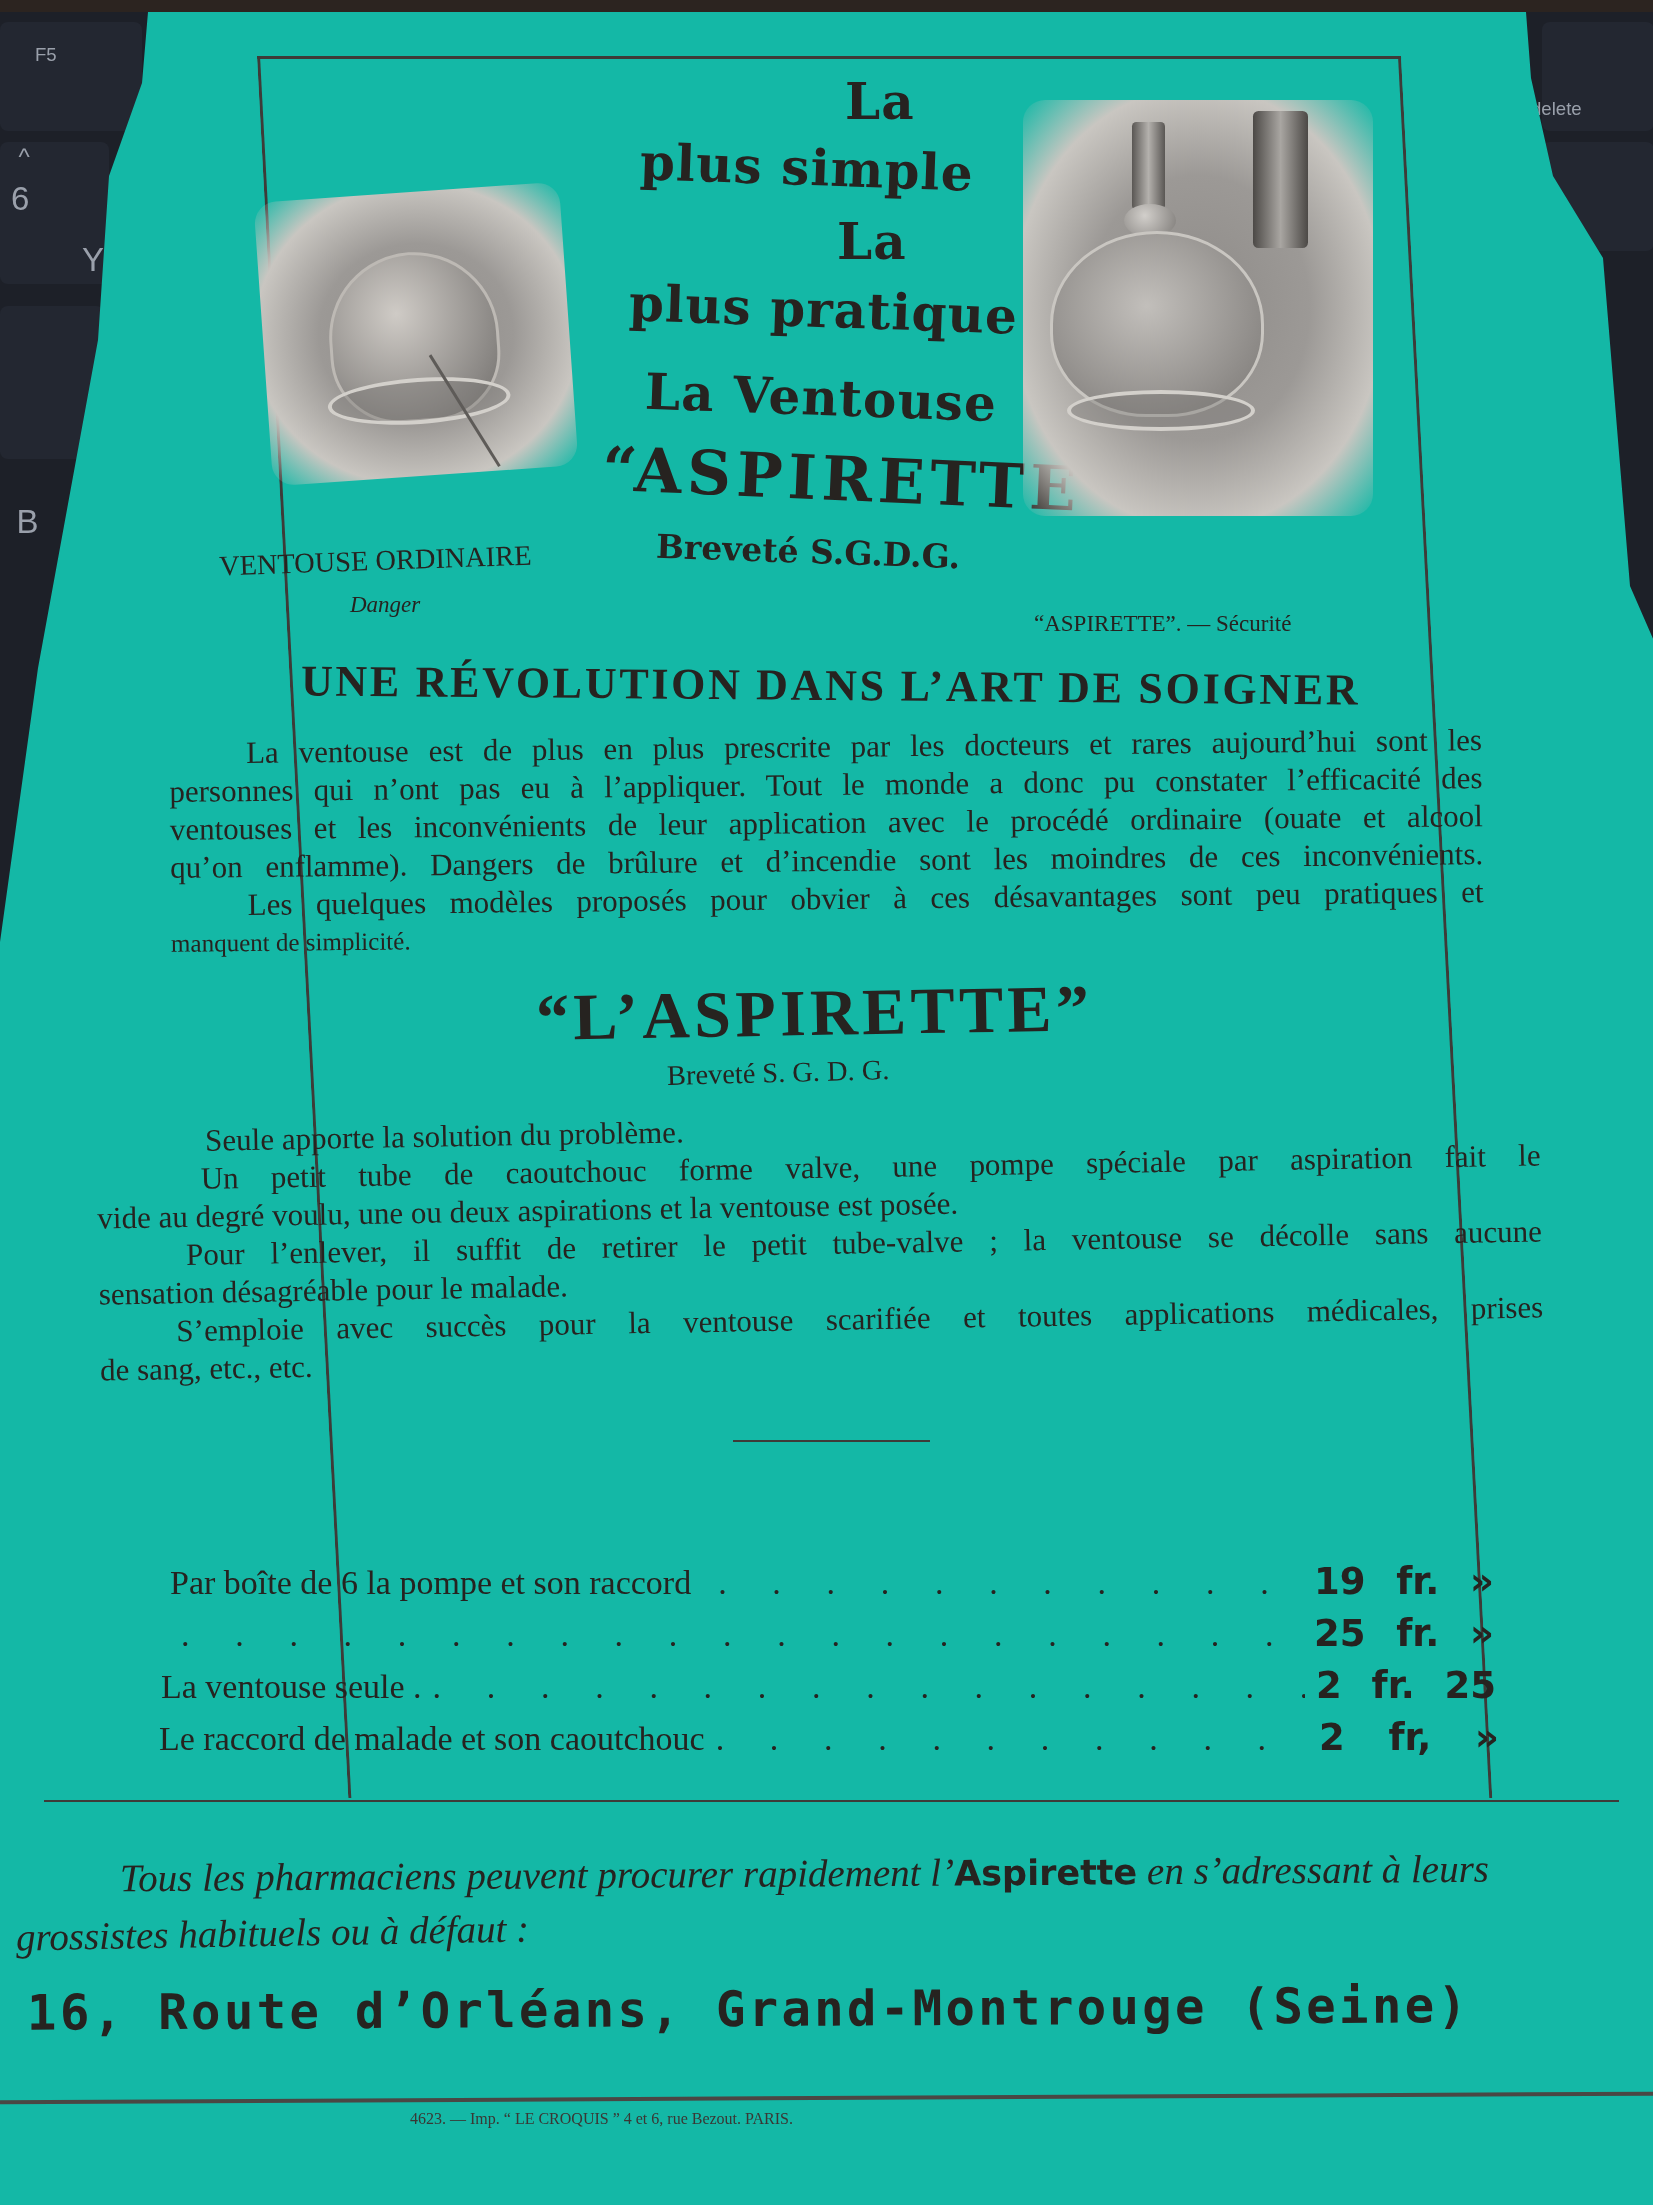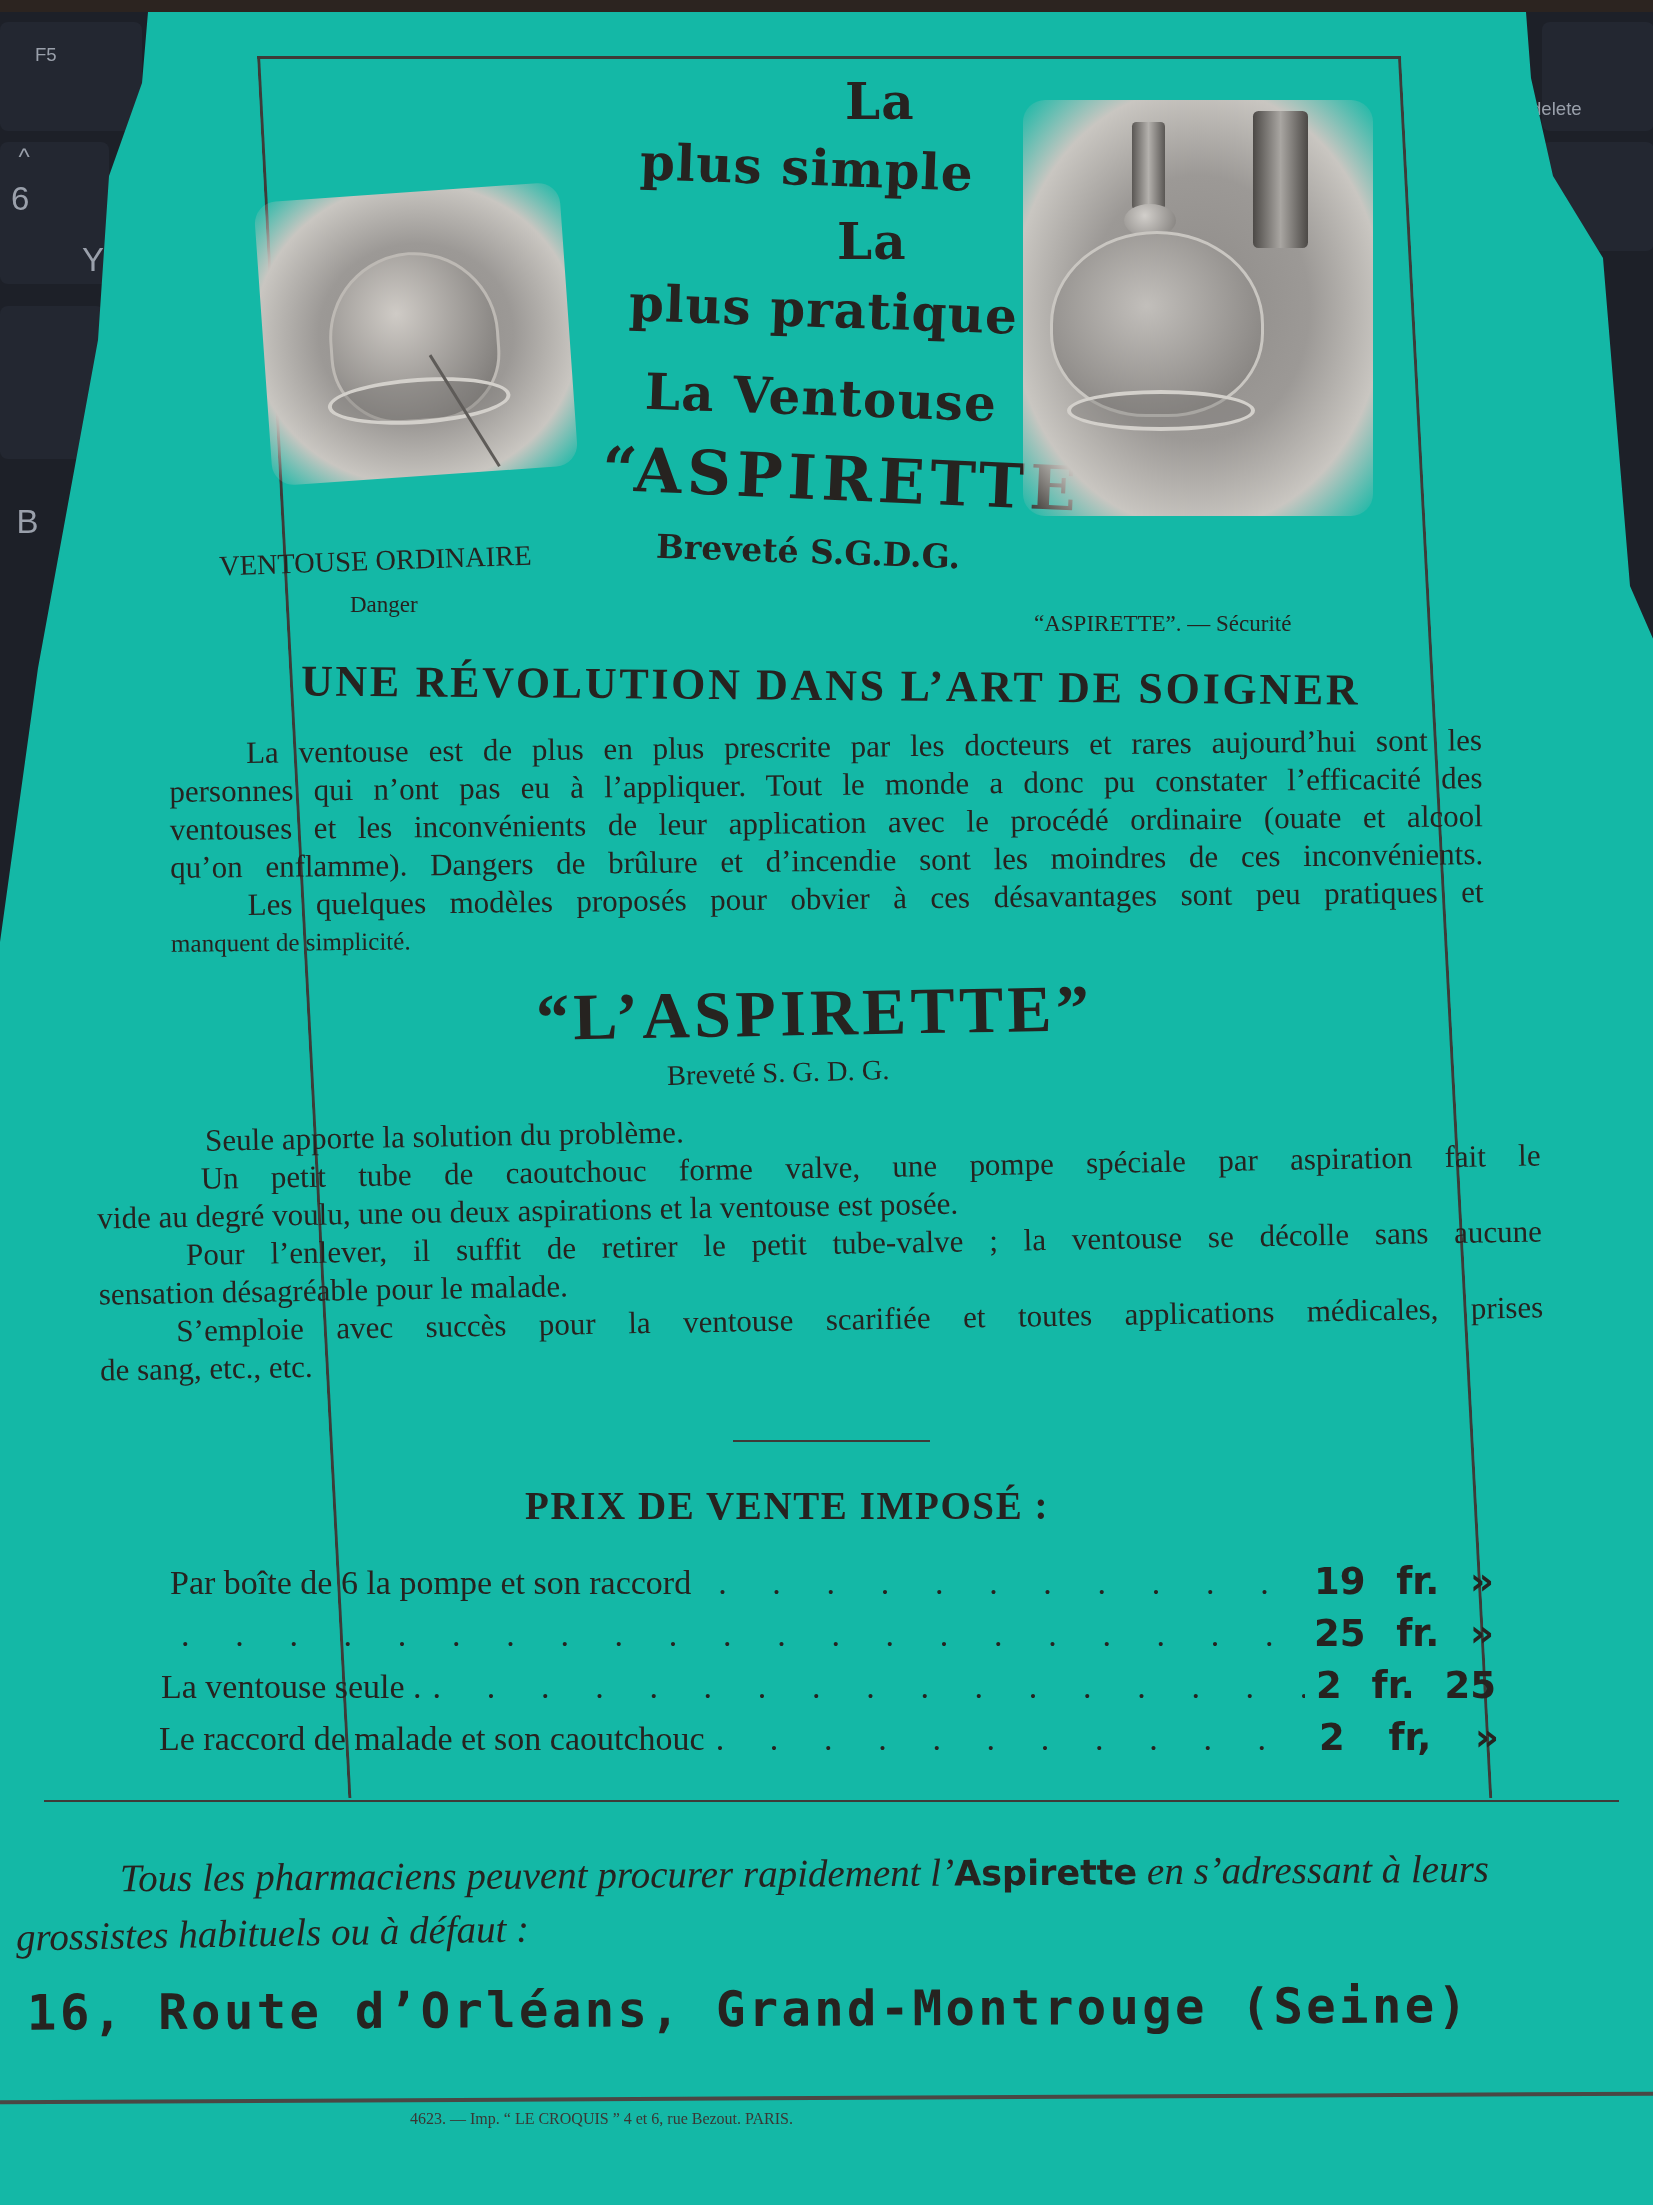--- a/index.html
+++ b/index.html
@@ -89,21 +89,21 @@
   <div class="abs ink hero-line" style="left:645px;top:356px;transform:rotate(2deg);">La Ventouse</div>
   <div class="abs ink hero-big" style="left:602px;top:432px;transform:rotate(2.5deg);">“ASPIRETTE”</div>
   <div class="abs ink brevete-b" style="left:656px;top:520px;transform:rotate(2deg);">Breveté S.G.D.G.</div>
 
   <div class="illus" style="left:263px;top:180px;width:306px;height:284px;transform:rotate(-4deg);">
     <div class="cup" style="left:66px;top:60px;width:164px;height:164px;"></div>
     <div class="cup-rim" style="left:60px;top:186px;width:175px;height:38px;"></div>
     <div class="needle" style="left:164px;top:164px;height:131px;transform:rotate(-28deg);"></div>
   </div>
   <div class="abs ink caption" style="left:219px;top:533px;transform:rotate(-2deg);">VENTOUSE ORDINAIRE</div>
-  <div class="abs ink caption-s" style="left:350px;top:580px;">Danger</div>
+  <div class="abs ink caption-s" style="left:350px;top:580px;font-style:italic;">Danger</div>
 
   <div class="illus" style="left:1023px;top:88px;width:350px;height:416px;">
     <div class="flask-neck" style="left:109px;top:22px;width:33px;height:88px;"></div>
     <div class="flask-knob" style="left:101px;top:104px;width:52px;height:33px;"></div>
     <div class="flask-body" style="left:27px;top:131px;width:208px;height:180px;"></div>
     <div class="cup-rim" style="left:44px;top:290px;width:180px;height:33px;"></div>
     <div class="valve" style="left:230px;top:11px;width:55px;height:137px;"></div>
   </div>
   <div class="abs ink caption-s" style="left:1034px;top:599px;">“ASPIRETTE”. — Sécurité</div>
 
@@ -123,21 +123,20 @@
     <div class="body-t body-last" style="text-indent:109px;">Seule apporte la solution du problème.</div>
     <div class="body-t" style="text-indent:104px;">Un petit tube de caoutchouc forme valve, une pompe spéciale par aspiration fait le</div>
     <div class="body-t body-last">vide au degré voulu, une ou deux aspirations et la ventouse est posée.</div>
     <div class="body-t" style="text-indent:88px;">Pour l’enlever, il suffit de retirer le petit tube-valve ; la ventouse se décolle sans aucune</div>
     <div class="body-t body-last">sensation désagréable pour le malade.</div>
     <div class="body-t" style="text-indent:77px;">S’emploie avec succès pour la ventouse scarifiée et toutes applications médicales, prises</div>
     <div class="body-t body-last">de sang, etc., etc.</div>
   </div>
   <div class="abs" style="left:733px;top:1428px;width:197px;border-top:2.2px solid #3e3b38;"></div>
 
-  <div class="abs ink heading" style="left:525px;top:1471px;font-size:39px;letter-spacing:1.6px;">PRIX DE VENTE IMPOSÉ :</div>
 
   <div class="price-row ink" style="left:170px;top:1548px;width:1324px;gap:16px;">
     <span>Par boîte de 6 la pompe et son raccord</span>
     <span class="dots">. . . . . . . . . . . . . . . . . . . . . . . . . . . .</span>
     <span class="price">
       <span>19</span>
       <span>fr.</span>
       <span>»</span>
     </span>
   </div>

